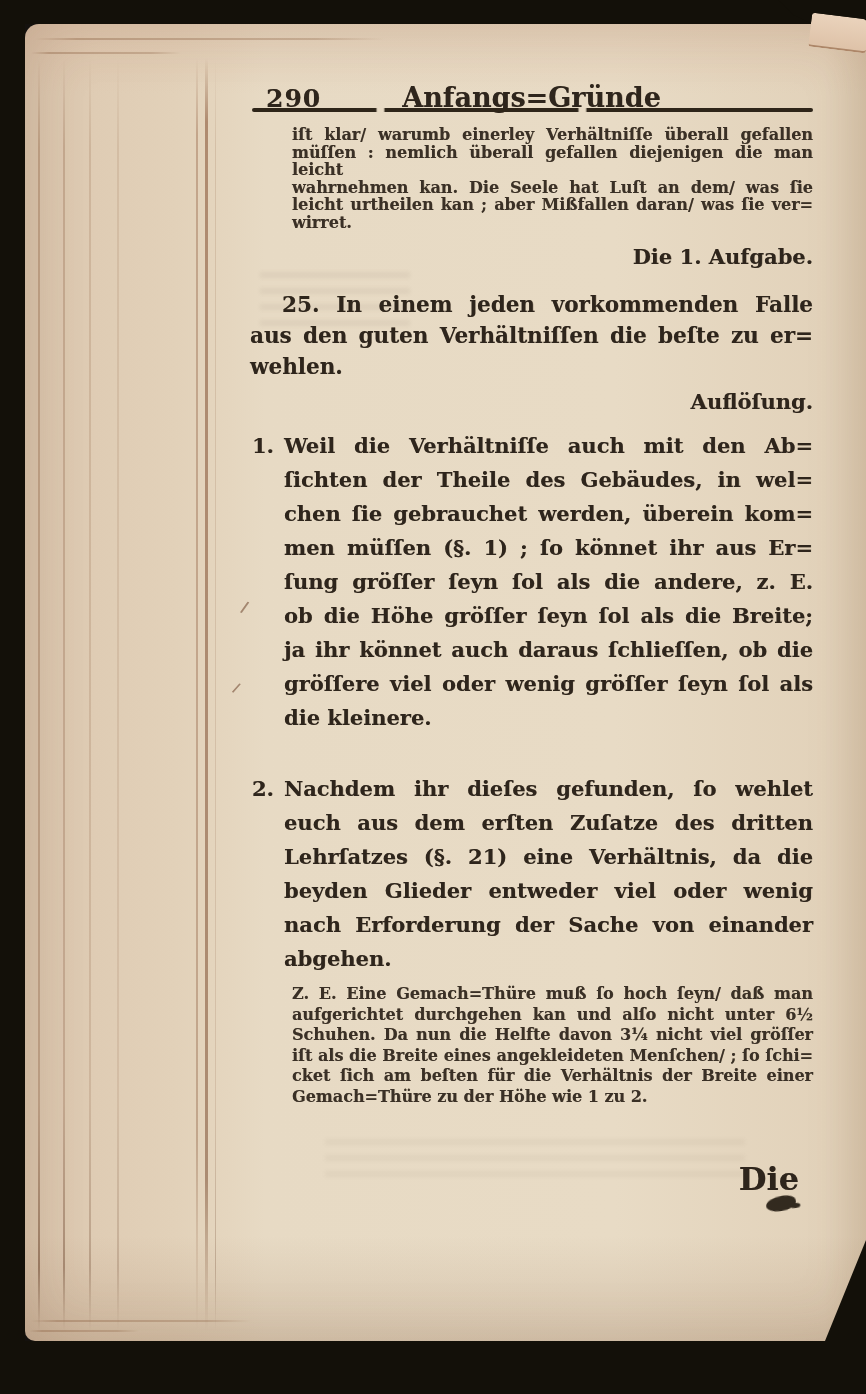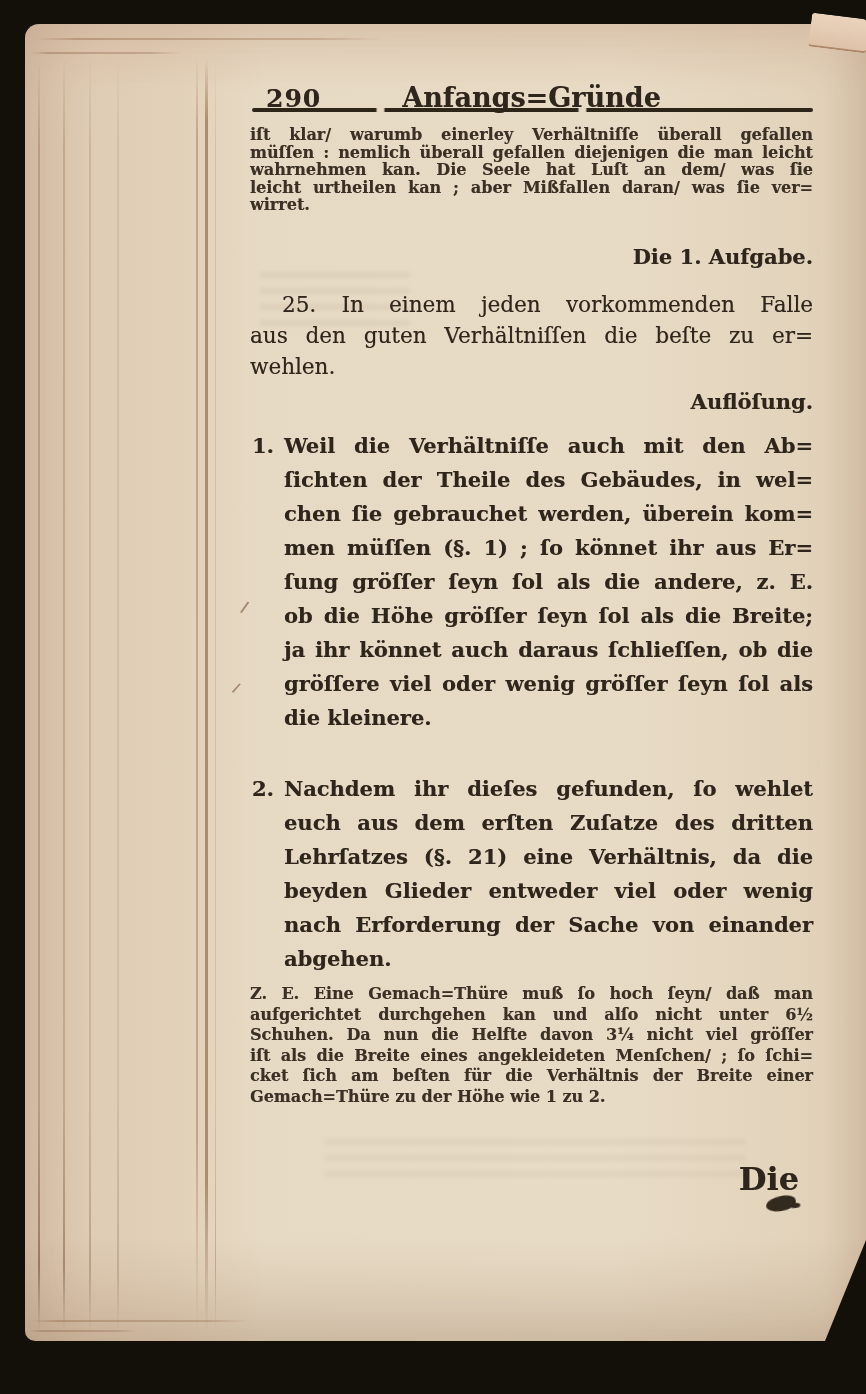--- a/index.html
+++ b/index.html
@@ -61,28 +61,28 @@
   .header-row{top:74px;left:0;width:100%;height:34px;margin-top:8px;}
   .pagenum{position:absolute;left:16px;top:2px;font-size:25px;font-weight:700;letter-spacing:1px;}
   .runhead{position:absolute;left:0;width:100%;text-align:center;font-size:27px;font-weight:700;}
   .rule{top:108px;left:2px;width:561px;height:3.5px;
     background:linear-gradient(to right,#2e2519 0 22%,transparent 22.4% 23.4%,#2e2519 23.8% 58%,transparent 58.4% 59.4%,#2e2519 59.8% 100%);
     border-radius:2px;}
   .para .ln, .item .ln{position:relative;}
   .jl{text-align:justify;text-align-last:justify;}
   .last{text-align:right;text-align-last:left;}
   .small{font-size:16px;font-weight:700;color:#3a3026;width:563px;}
-  .small .ln{line-height:17.6px;}
+  .small .ln{line-height:17.6px;margin-left:42px;}
   .intro{top:126px;left:0;}
   .example{top:984px;left:0;}
   .example .ln{line-height:20.6px;}
   .heading{left:0;width:563px;text-align:right;font-weight:700;font-size:21px;}
   .h-aufgabe{top:244px;}
   .h-aufl{top:389px;}
-  .statement{top:289px;left:0;width:563px;font-weight:400;font-size:21.5px;}
+  .statement{top:289px;left:0;width:563px;font-weight:700;font-size:21.5px;}
   .statement .ln{line-height:31px;}
   .statement .indent{padding-left:32px;}
   .item{left:0;width:563px;font-weight:700;font-size:21px;padding-left:34px;box-sizing:border-box;}
   .item .ln{line-height:34px;}
   .item1{top:429px;}
   .item2{top:772px;}
   .inum{position:absolute;left:2px;top:0;line-height:34px;font-weight:700;font-size:21px;}
   .catchword{top:1160px;right:14px;font-size:32px;font-weight:700;}
   .smudge{top:1196px;left:516px;width:30px;height:15px;background:#241c12;border-radius:60% 40% 55% 45%;
     transform:rotate(-8deg);filter:blur(.6px);opacity:.92;}

